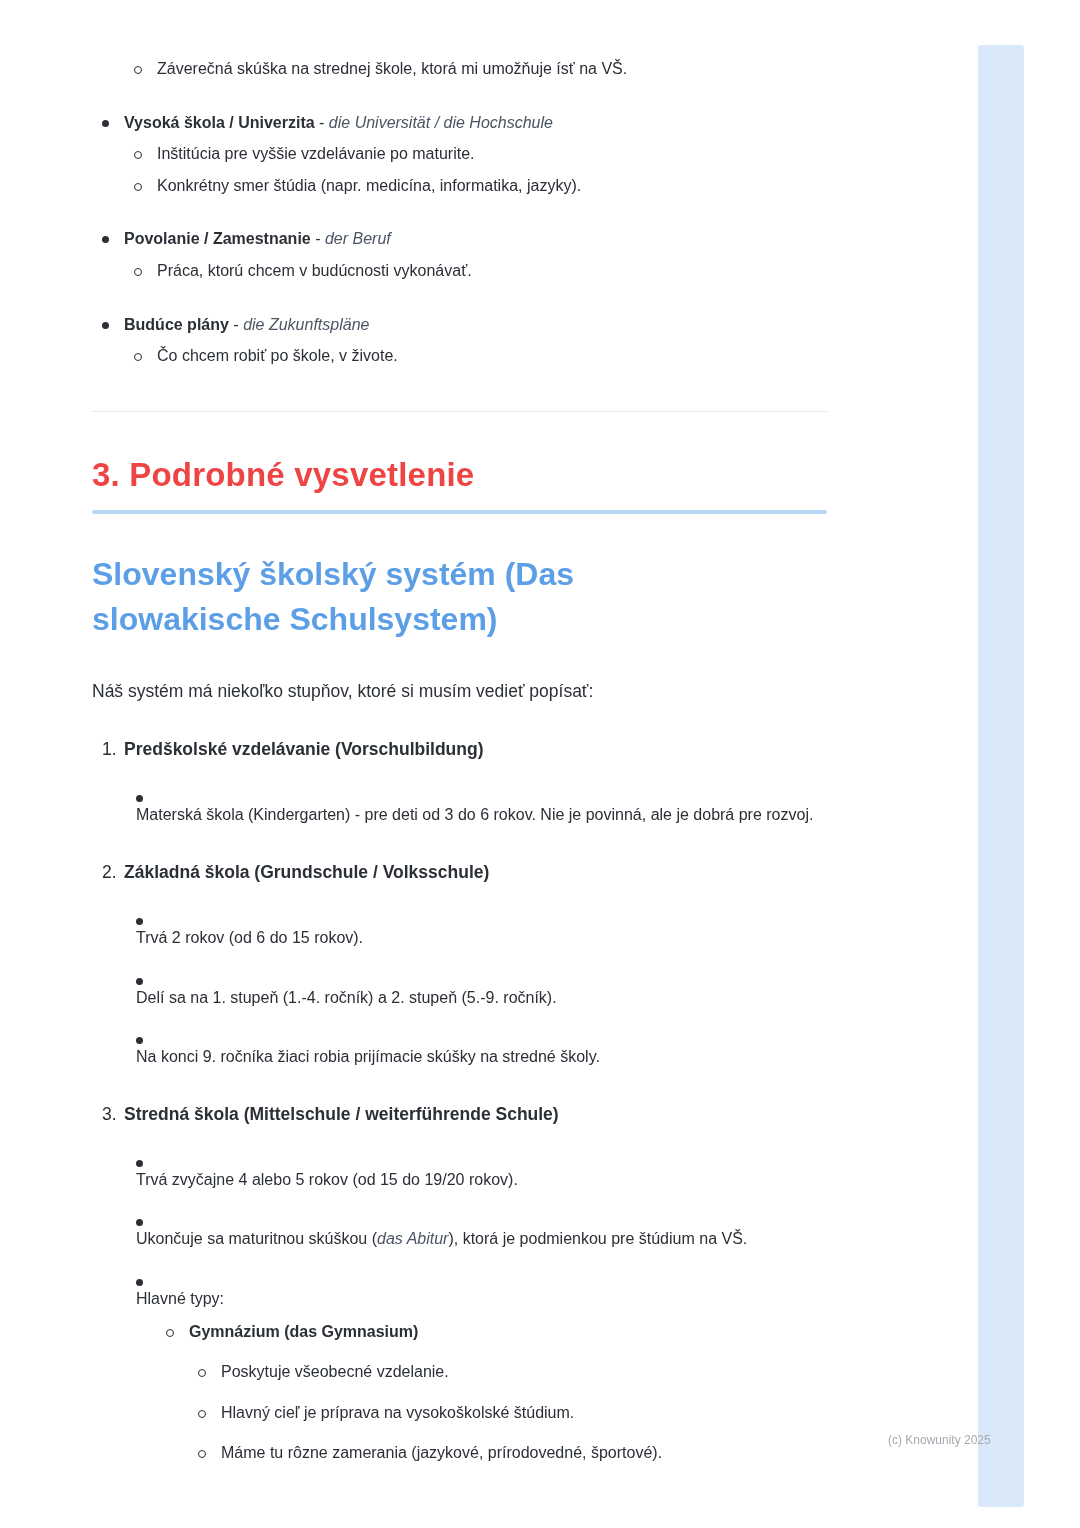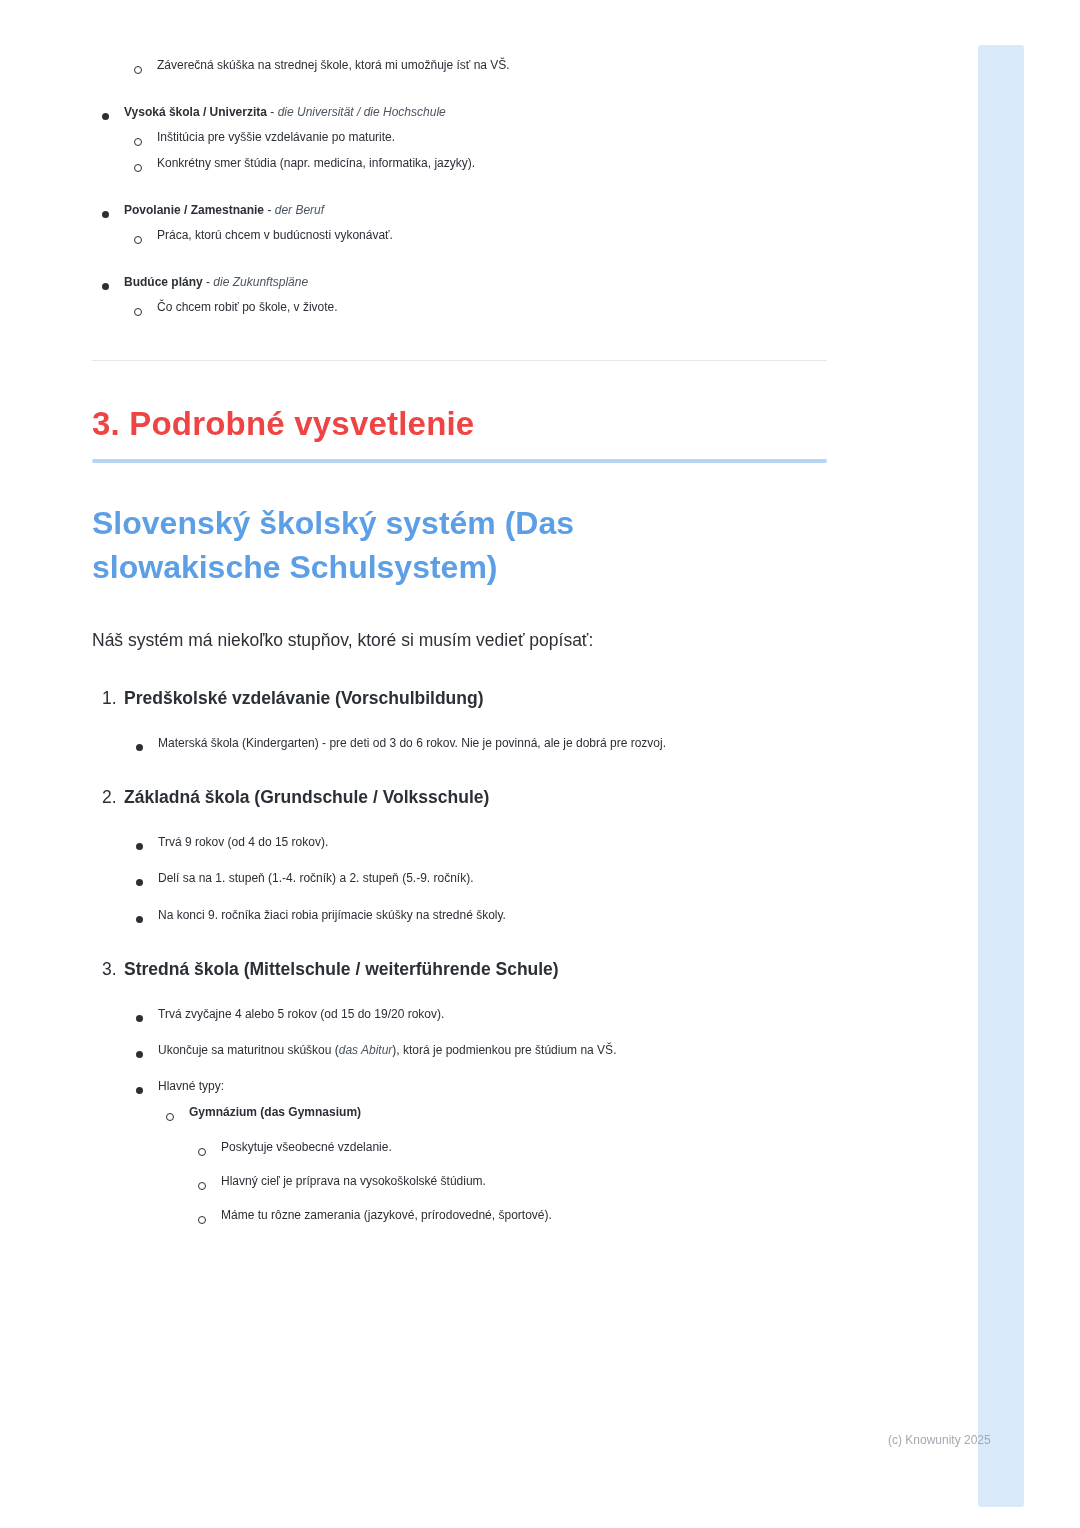--- a/index.html
+++ b/index.html
@@ -13,32 +13,32 @@
     overflow: hidden;
   }
   .content {
     position: relative;
     padding: 50px 0 0 92px;
     width: 828px;
   }
   .row {
     display: flex;
     align-items: flex-start;
-    font-size: 12px;
+    font-size: 16px;
     line-height: 1.6;
   }
   .row .text { flex: 1 1 auto; }
   .marker { flex: 0 0 auto; margin-top: 10px; margin-right: 15px; }
   .disc   { width: 7px; height: 7px; border-radius: 50%; background: #2b2f36; }
   .circle { width: 8px; height: 8px; border-radius: 50%; border: 1.6px solid #2b2f36; background: transparent; }
 
   
   .l1 { padding-left: 10px; }
   .l2 { padding-left: 42px; }
-  .b1 { padding-left: 44px; }
+  .b1 { padding-left: 44px; flex-direction: column; }
   .b2 { padding-left: 74px; }
   .b3 { padding-left: 106px; }
 
   .vocab-lead { margin-top: 0; }
   .l1 { margin-top: 28px; }
   .l2 { margin-top: 6px; }
 
   b, .bold { font-weight: 700; }
   i.de { font-style: italic; color: #4b5563; }
 
@@ -170,21 +170,21 @@
     </div>
   </div>
 
   <div class="num-item">
     <div class="num-row">
       <span class="num">2.</span>
       <b>Základná škola (Grundschule / Volksschule)</b>
     </div>
     <div class="row b1">
       <span class="marker disc"></span>
-      <span class="text">Trvá 9 rokov (od 4 do 15 rokov).</span>
+      <span class="text">Trvá 2 rokov (od 6 do 15 rokov).</span>
     </div>
     <div class="row b1">
       <span class="marker disc"></span>
       <span class="text">Delí sa na 1. stupeň (1.-4. ročník) a 2. stupeň (5.-9. ročník).</span>
     </div>
     <div class="row b1">
       <span class="marker disc"></span>
       <span class="text">Na konci 9. ročníka žiaci robia prijímacie skúšky na stredné školy.</span>
     </div>
   </div>

